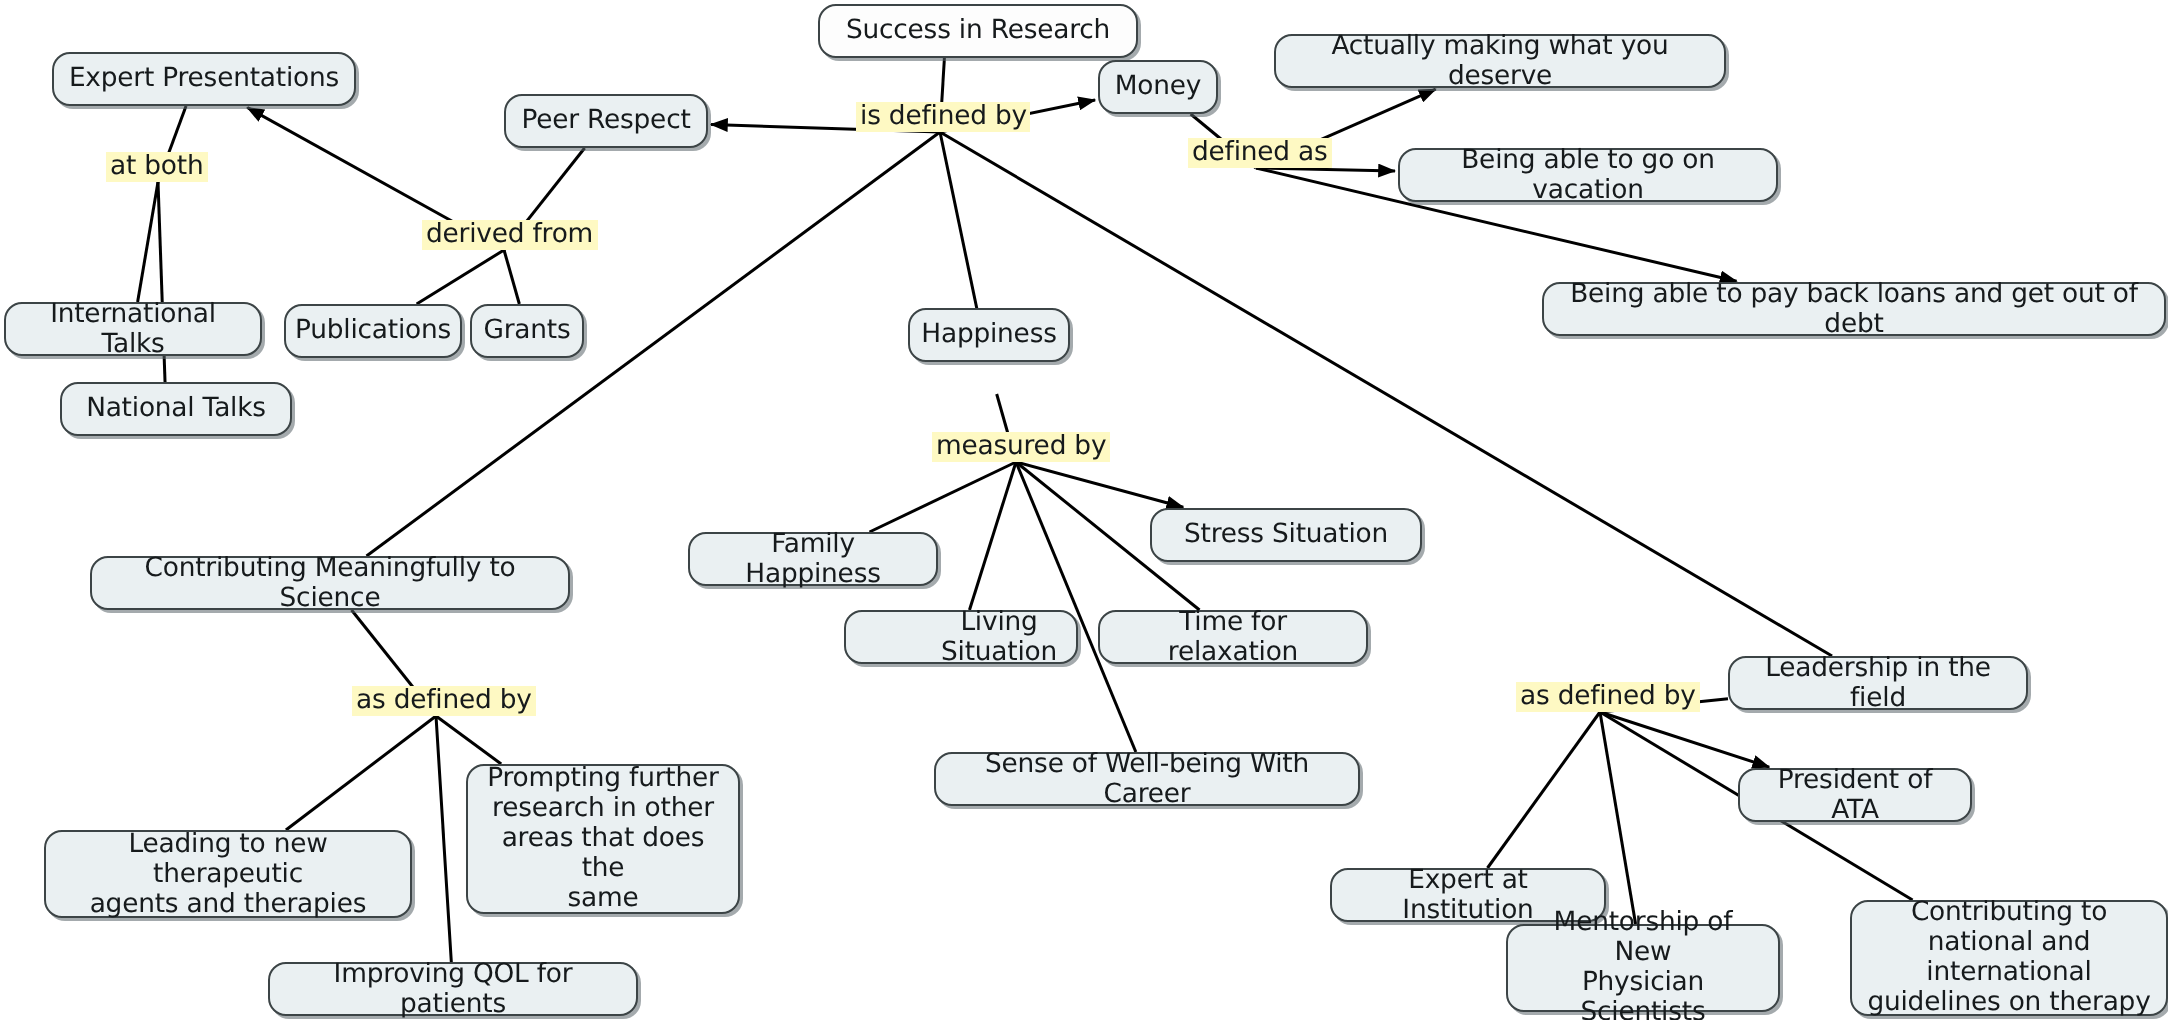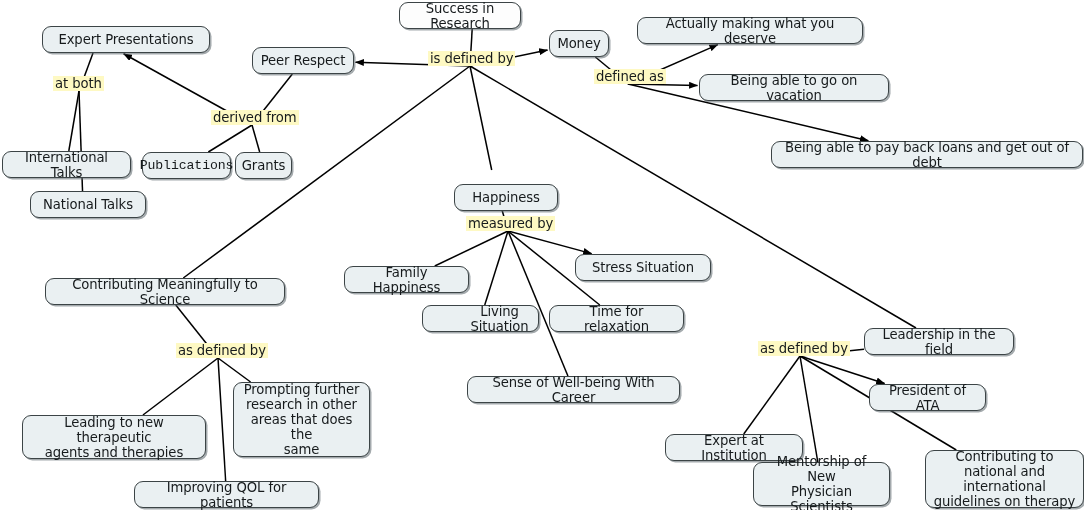--- a/index.html
+++ b/index.html
@@ -94,32 +94,32 @@
         <line x1="218.00" y1="358.00" x2="225.66" y2="481.00" stroke="#000000" stroke-width="1.5" fill="none"></line>
         <line x1="218.00" y1="358.00" x2="250.59" y2="382.00" stroke="#000000" stroke-width="1.5" fill="none"></line>
         <line x1="864.00" y1="349.32" x2="800.00" y2="356.00" stroke="#000000" stroke-width="1.5" fill="none"></line>
         <line x1="800.00" y1="356.00" x2="884.60" y2="383.54" stroke="#000000" stroke-width="1.5" fill="none" marker-end="url(#arrowhead)"></line>
         <line x1="800.00" y1="356.00" x2="743.74" y2="434.00" stroke="#000000" stroke-width="1.5" fill="none"></line>
         <line x1="800.00" y1="356.00" x2="817.80" y2="462.00" stroke="#000000" stroke-width="1.5" fill="none"></line>
         <line x1="800.00" y1="356.00" x2="956.28" y2="450.00" stroke="#000000" stroke-width="1.5" fill="none"></line>
       </g>
   </svg>
   <div id="nodes-group">
-      <div class="node root" style="left: 399px; top: 2px; width: 122px; height: 27px;">Success in Research</div>
-      <div class="node" style="left: 42px; top: 26px; width: 168px; height: 27px;">Expert Presentations</div>
+      <div class="node root" style="left: 409px; top: 2px; width: 160px; height: 27px;">Success in Research</div>
+      <div class="node" style="left: 26px; top: 26px; width: 152px; height: 27px;">Expert Presentations</div>
       <div class="node" style="left: 252px; top: 47px; width: 102px; height: 27px;">Peer Respect</div>
       <div class="node" style="left: 549px; top: 30px; width: 60px; height: 27px;">Money</div>
       <div class="node" style="left: 637px; top: 17px; width: 226px; height: 27px;">Actually making what you deserve</div>
       <div class="node" style="left: 699px; top: 74px; width: 190px; height: 27px;">Being able to go on vacation</div>
       <div class="node" style="left: 771px; top: 141px; width: 312px; height: 27px;">Being able to pay back loans and get out of debt</div>
       <div class="node" style="left: 2px; top: 151px; width: 129px; height: 27px;">International Talks</div>
       <div class="node" style="left: 30px; top: 191px; width: 116px; height: 27px;">National Talks</div>
-      <div class="node" style="left: 142px; top: 152px; width: 89px; height: 27px; font-family: Liberation Mono, monospace;">Publications</div>
+      <div class="node" style="left: 142px; top: 152px; width: 89px; height: 27px;">Publications</div>
       <div class="node" style="left: 235px; top: 152px; width: 57px; height: 27px;">Grants</div>
-      <div class="node" style="left: 454px; top: 184px; width: 104px; height: 27px;">Happiness</div>
+      <div class="node" style="left: 454px; top: 154px; width: 81px; height: 27px;">Happiness</div>
       <div class="node" style="left: 575px; top: 254px; width: 136px; height: 27px;">Stress Situation</div>
       <div class="node" style="left: 344px; top: 266px; width: 125px; height: 27px;">Family Happiness</div>
       <div class="node" style="left: 422px; top: 305px; width: 117px; height: 27px; padding-left: 45px;">Living Situation</div>
       <div class="node" style="left: 549px; top: 305px; width: 135px; height: 27px;">Time for relaxation</div>
       <div class="node" style="left: 467px; top: 376px; width: 213px; height: 27px;">Sense of Well-being With Career</div>
       <div class="node" style="left: 45px; top: 278px; width: 240px; height: 27px;">Contributing Meaningfully to Science</div>
       <div class="node" style="left: 22px; top: 415px; width: 184px; height: 44px;">Leading to new therapeutic
 agents and therapies</div>
       <div class="node" style="left: 233px; top: 382px; width: 137px; height: 75px;">Prompting further
 research in other

